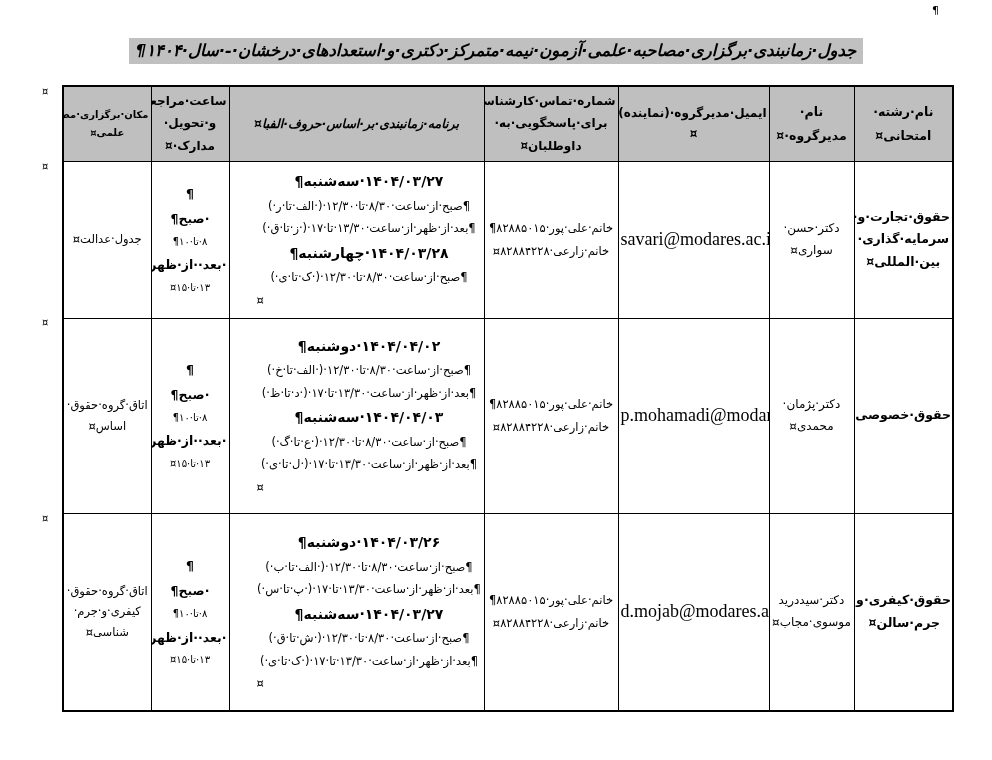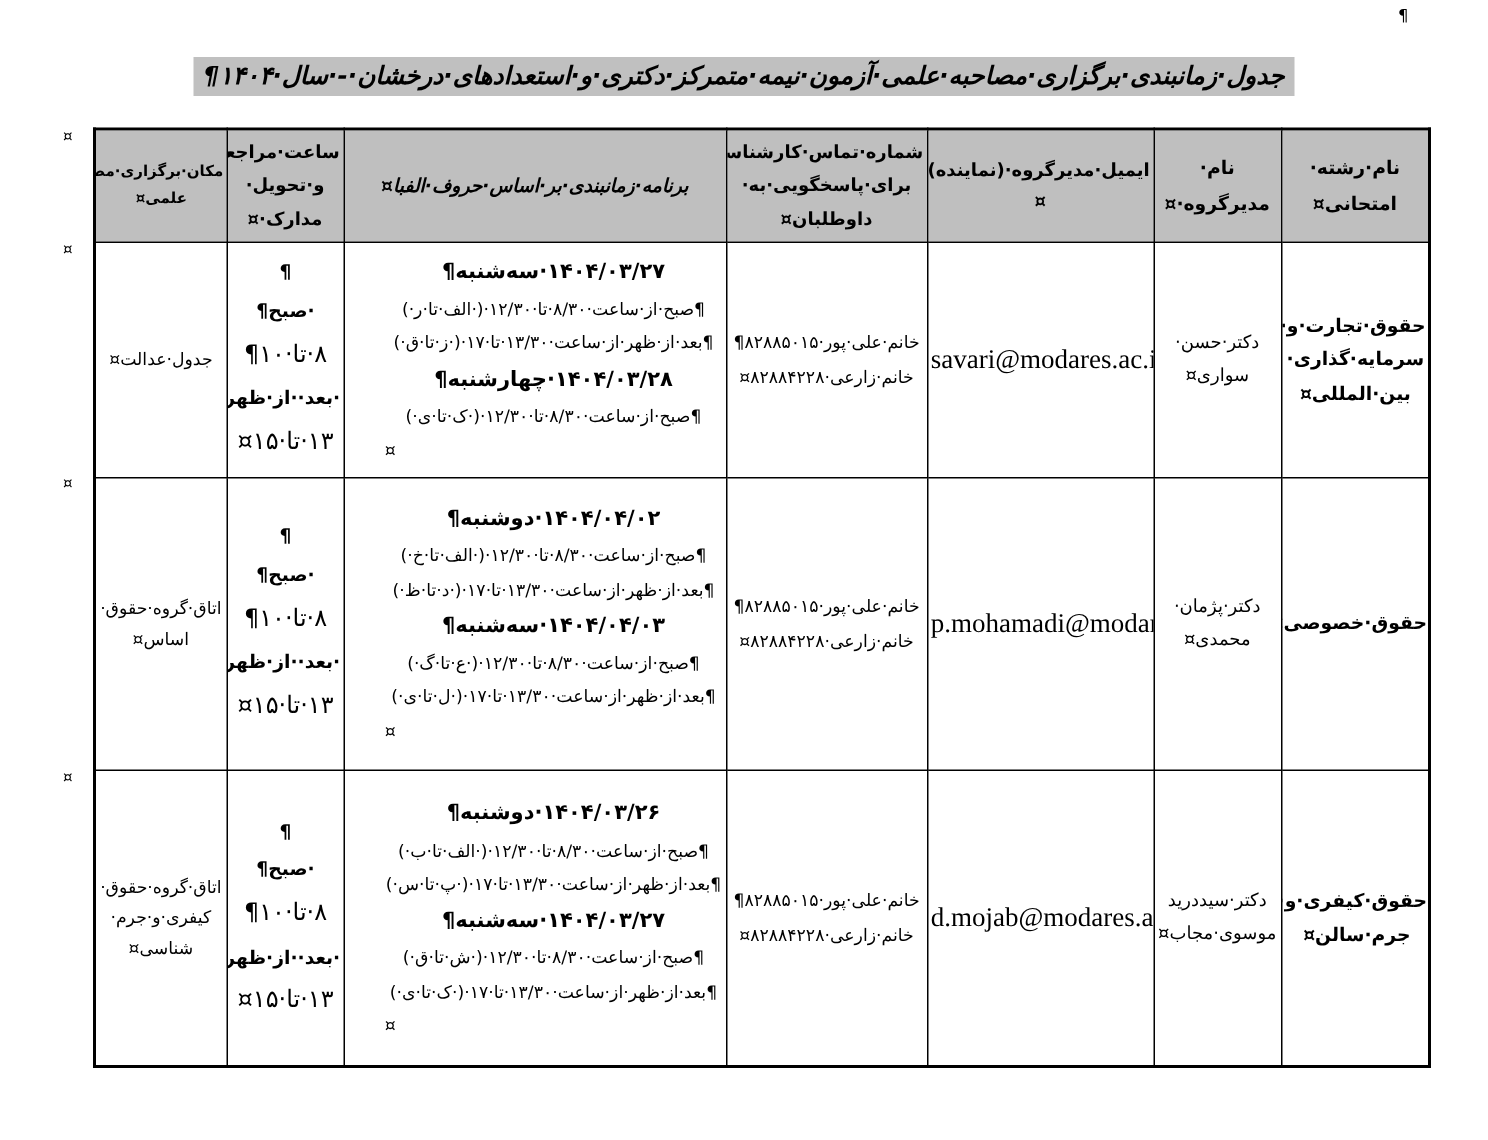--- a/index.html
+++ b/index.html
@@ -26,21 +26,21 @@
   .ltr{direction:ltr;}
   .ln{line-height:1.75;}
   .ln.b{font-weight:bold;}
   
   .c-field .ln{font-weight:bold;font-size:12.5px;line-height:1.8;}
   .c-manager .ln{font-size:12px;line-height:1.8;}
   .c-email{font-family:Liberation Serif, serif;font-size:18px;}
   .c-contact .ln{font-size:11.5px;line-height:1.95;}
   .c-schedule .ln{font-size:11.5px;line-height:1.95;margin-left:25px;}
   .c-schedule .ln.b{font-size:14px;line-height:1.9;}
-  .c-hours .ln{font-size:16px;line-height:2.05;}
+  .c-hours .ln{font-size:10px;line-height:2.05;}
   .c-hours .ln.b{font-size:12.5px;}
   .c-location .ln{font-size:11.5px;line-height:1.8;}
   
   .h-field .ln,.h-manager .ln{font-size:12.5px;line-height:1.9;}
   .h-email .ln{font-size:12px;}
   .h-contact .ln{font-size:12px;line-height:1.9;}
   .h-schedule .ln{font-size:12.5px;font-style:italic;}
   .h-hours .ln{font-size:12px;line-height:1.9;}
   .h-location .ln{font-size:10px;line-height:1.8;}
 </style>

